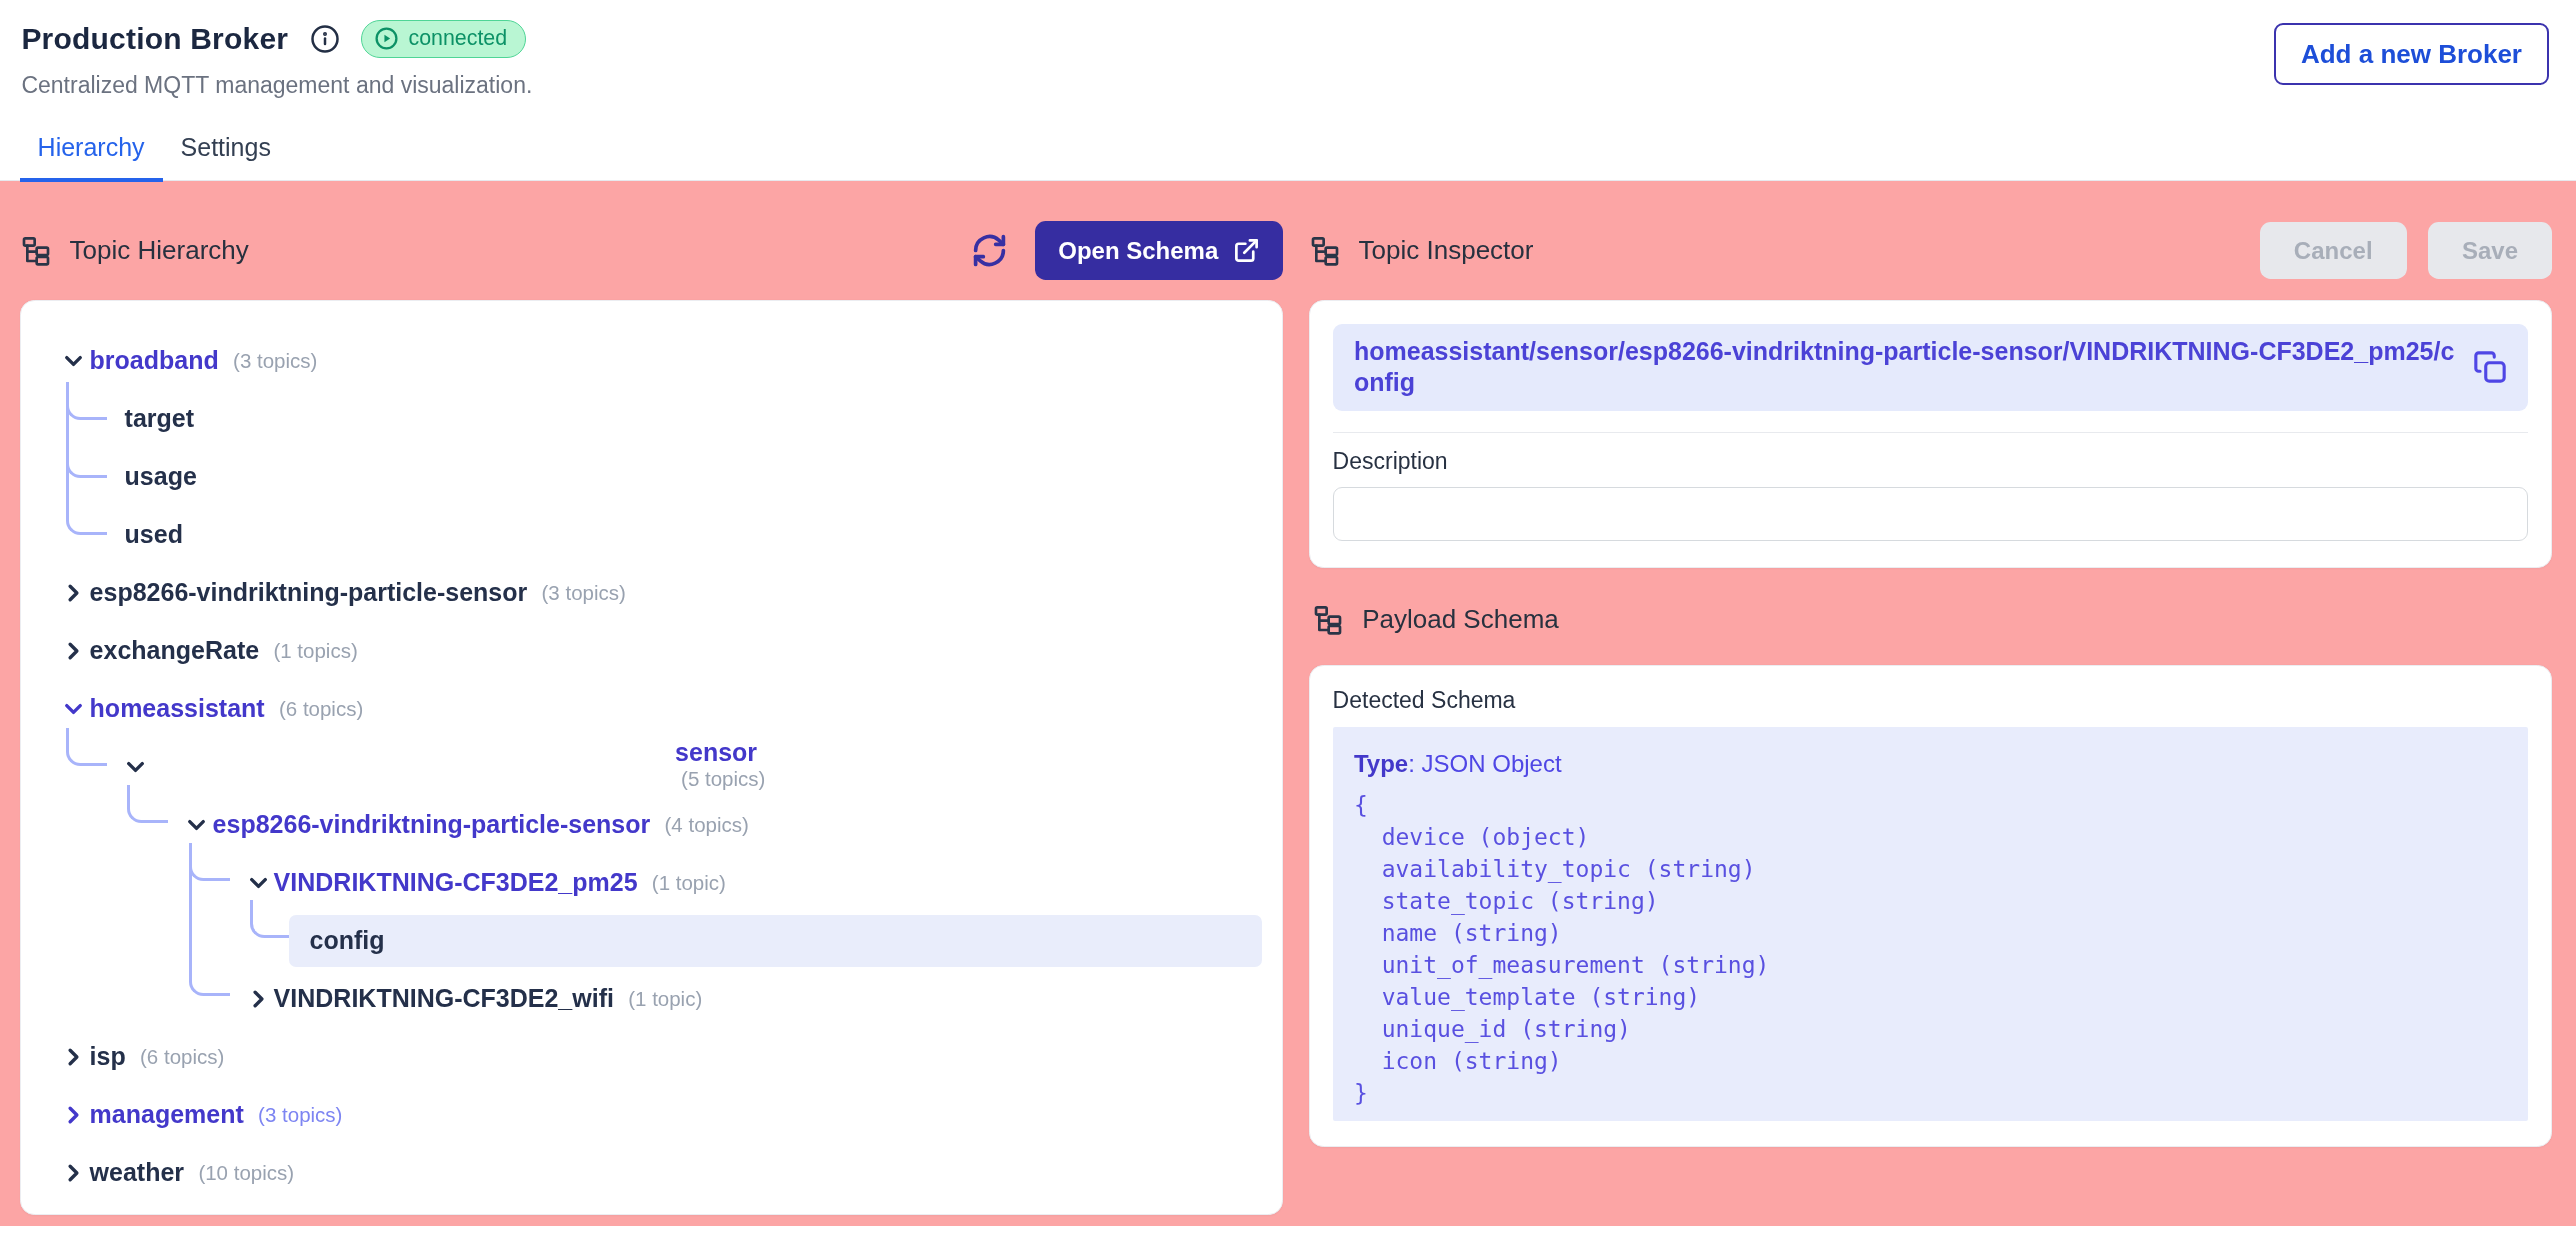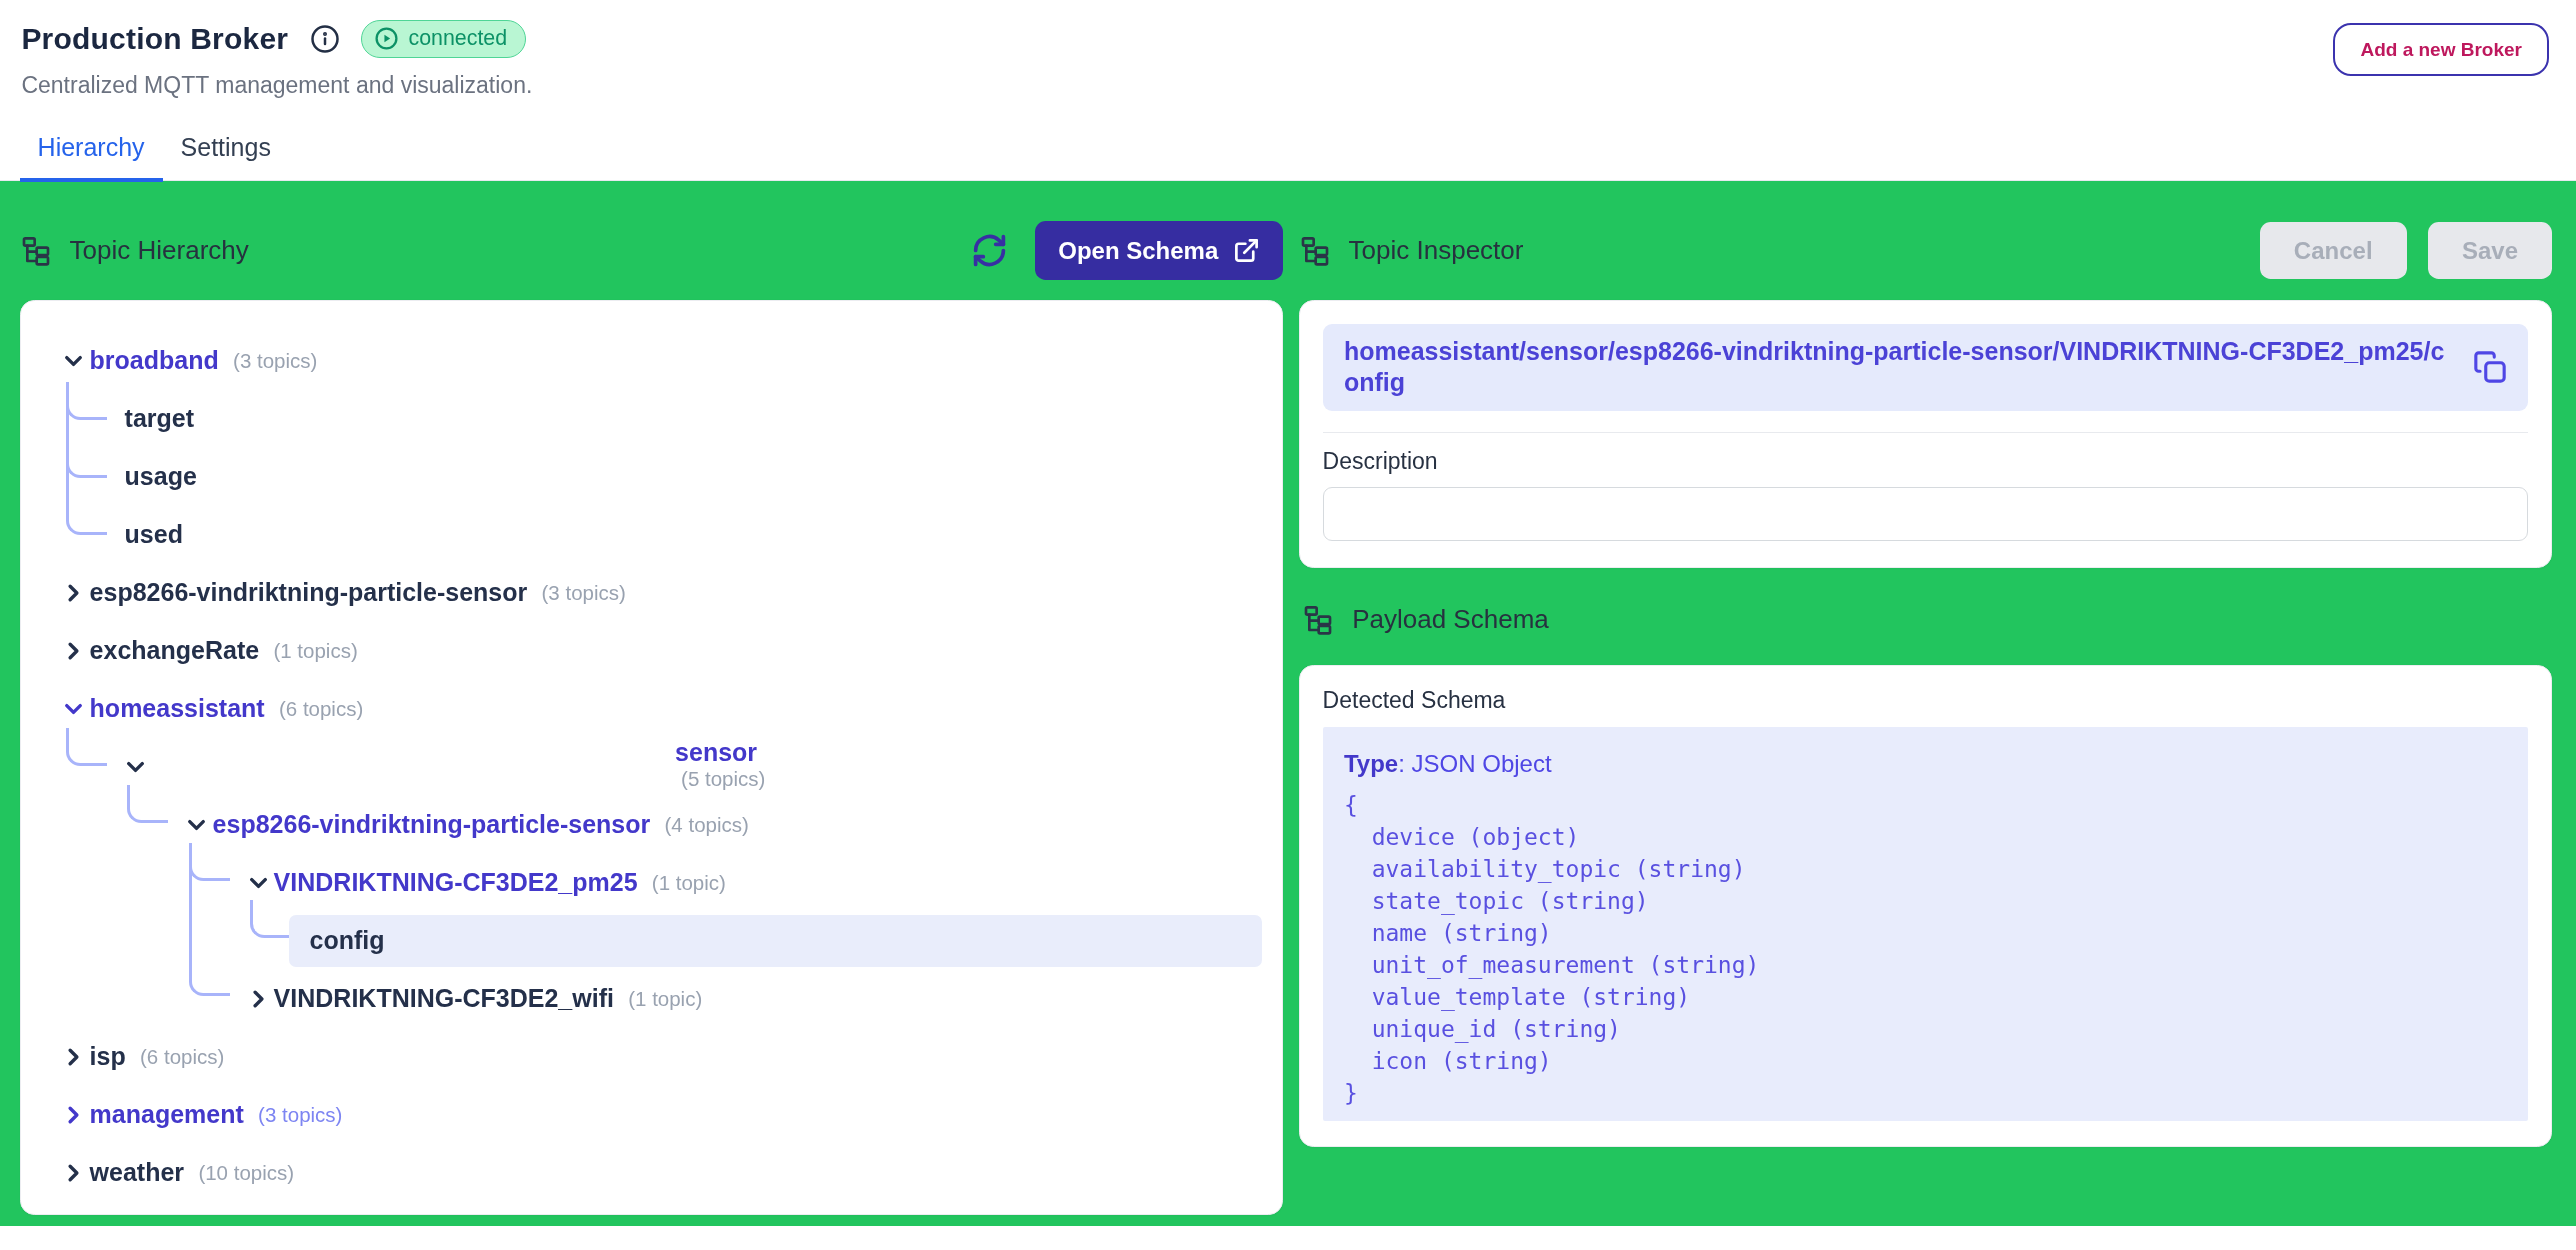--- a/index.html
+++ b/index.html
@@ -7,29 +7,29 @@
   body { font-family: "Liberation Sans", sans-serif; background:#f6f7f9; }
   .page { width:2576px; height:1250px; background:#ffffff; overflow:hidden; position:relative; }
 
   
   .topbar { display:flex; justify-content:space-between; align-items:flex-start; padding:19.6px 27px 0 21.4px; background:#fff; }
   .title-row { display:flex; align-items:center; gap:21.4px; }
   .page-title { font-size:30px; font-weight:700; color:#1b2740; margin:0; letter-spacing:0.2px; }
   .info-icon { display:inline-flex; color:#232f45; }
   .status-badge { display:inline-flex; align-items:center; gap:9px; background:#b9f6d3; border:1.8px solid #4fd596; color:#0c9166; font-size:21.4px; font-weight:500; padding:5.4px 18px 6.2px 12.5px; border-radius:891px; }
   .subtitle { margin:14.3px 0 0; font-size:23px; color:#6b7280; }
-  .add-broker-btn { margin-top:3.6px; background:#fff; border:2.7px solid #3b33ae; color:#be185d; font-size:19px; font-weight:700; padding:13.4px 25px; border-radius:18px; cursor:pointer; font-family:inherit; }
+  .add-broker-btn { margin-top:3.6px; background:#fff; border:2.7px solid #3b33ae; color:#1d4ed8; font-size:26px; font-weight:700; padding:13.4px 25px; border-radius:9px; cursor:pointer; font-family:inherit; }
 
   
   .tabs { display:flex; padding-left:19.6px; border-bottom:1.8px solid #e7e9ee; margin-top:23px; background:#fff; }
   .tab { padding:10.7px 18px 16px; font-size:25px; color:#333f52; cursor:pointer; }
   .tab.active { color:#2563eb; border-bottom:4.5px solid #2563eb; margin-bottom:-1.8px; }
 
   
-  .content { background:#22c55e; padding:41px 24px 0 19.6px; display:flex; gap:16px; height:1045px; overflow:hidden; }
+  .content { background:#fca5a5; padding:41px 24px 0 19.6px; display:flex; gap:26px; height:1045px; overflow:hidden; }
   .col-left { width:1263px; flex:none; }
   .col-right { flex:1; min-width:0; }
   .col-header { display:flex; justify-content:space-between; align-items:center; height:57px; margin-bottom:20.5px; }
   .header-title { display:flex; align-items:center; gap:18px; font-size:26px; color:#27313f; font-weight:500; }
   .header-title svg { flex:none; }
   .header-actions { display:flex; align-items:center; }
   .refresh-btn { background:none; border:none; padding:0; margin-right:27px; cursor:pointer; color:#3730a3; display:inline-flex; }
   .open-schema-btn { display:inline-flex; align-items:center; gap:14.3px; background:#362da1; color:#fff; border:none; border-radius:10.7px; height:59px; padding:0 23px; font-size:24px; font-weight:700; cursor:pointer; font-family:inherit; }
   .gray-btn { height:57px; padding:0 34px; border-radius:10.7px; background:#e7e8ec; color:#a8aeb9; border:none; font-size:24px; font-weight:600; font-family:inherit; }
   .gray-btn + .gray-btn { margin-left:21.4px; }

